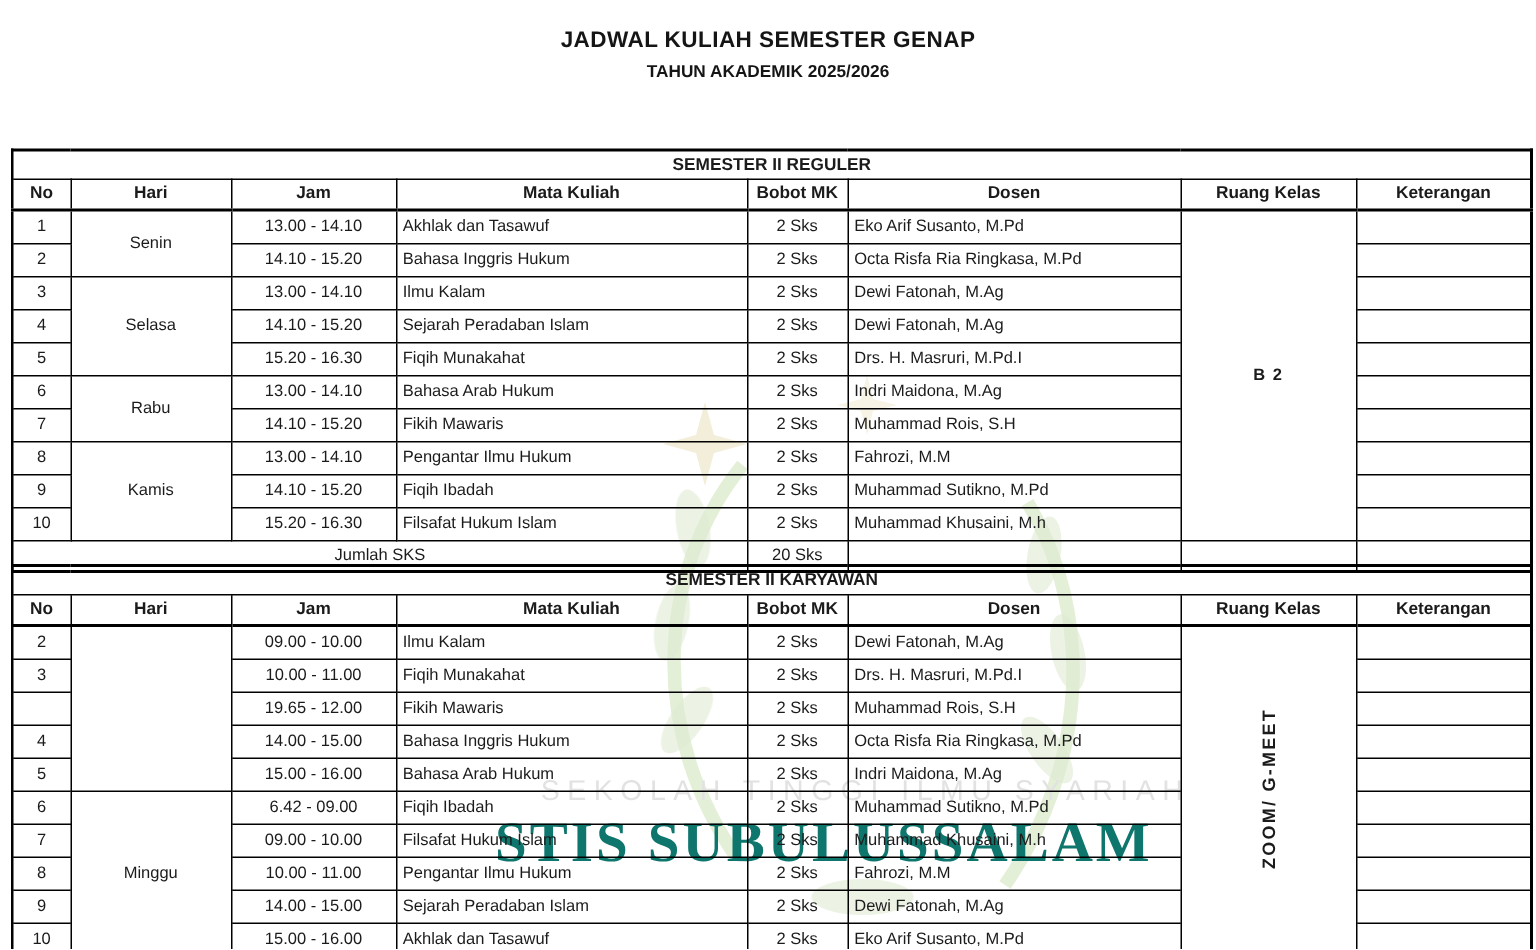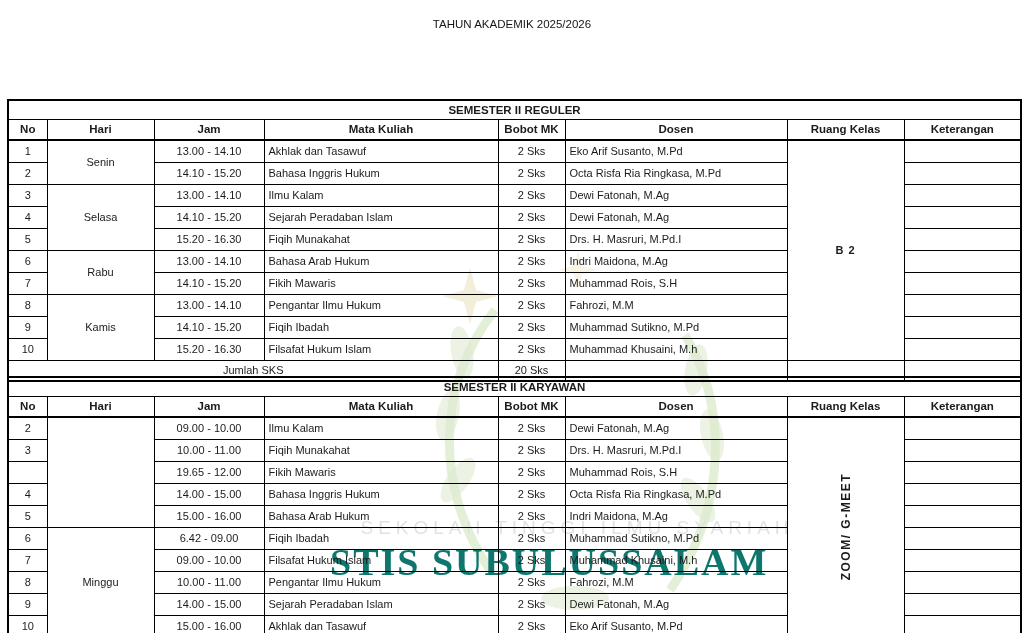--- a/index.html
+++ b/index.html
@@ -17,21 +17,21 @@
     color:#e2e2e2;white-space:nowrap;
   }
   .wm-line2{
     position:absolute;left:330px;top:540px;width:480px;z-index:0;
     text-align:left;font-weight:bold;font-size:38px;letter-spacing:2px;
     font-family:Liberation Serif, serif;color:#0f766e;white-space:nowrap;
   }
   
   .doc-header{position:absolute;top:18px;left:0;width:100%;text-align:center;z-index:1;}
   .doc-title{font-size:15px;font-weight:bold;letter-spacing:.3px;margin:0 0 7px 0;color:#151515;}
-  .doc-sub{font-size:11.5px;font-weight:normal;margin:0 0 6px 0;color:#151515;}
+  .doc-sub{font-size:11.5px;font-weight:bold;margin:0 0 6px 0;color:#151515;}
   
   table.sched{
     position:absolute;left:7px;width:1013px;z-index:1;
     border-collapse:collapse;table-layout:fixed;
     border:2px solid #000;background:transparent;padding-left:48px;
   }
   #table-reguler{top:99px;}
   #table-karyawan{top:376px;}
   table.sched td,table.sched th{
     border:1px solid #000;
@@ -80,20 +80,21 @@
     <g fill="#f0ead0" opacity="0.8">
       <polygon points="130,118 136,140 158,146 136,152 130,174 124,152 102,146 124,140"></polygon>
       <polygon points="238,100 242,116 258,120 242,124 238,140 234,124 218,120 234,116" opacity="0.7"></polygon>
     </g>
   </svg>
 </div>
 <div class="wm-line1">SEKOLAH TINGGI ILMU SYARIAH</div>
 <div class="wm-line2">STIS SUBULUSSALAM</div>
 
 <div class="doc-header">
+  <div class="doc-title">JADWAL KULIAH SEMESTER GENAP</div>
   <div class="doc-sub">TAHUN AKADEMIK 2025/2026</div>
 </div>
 
 <table class="sched" id="table-reguler">
   <colgroup>
     <col style="width:39px">
       <col style="width:107px">
       <col style="width:110px">
       <col style="width:234px">
     <col style="width:67px">

